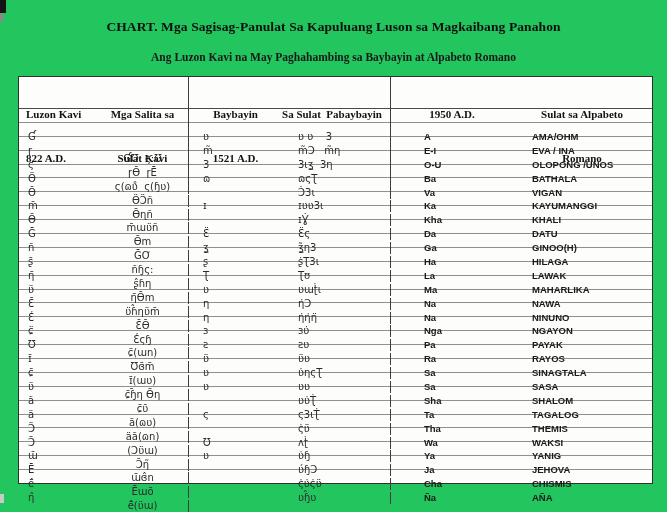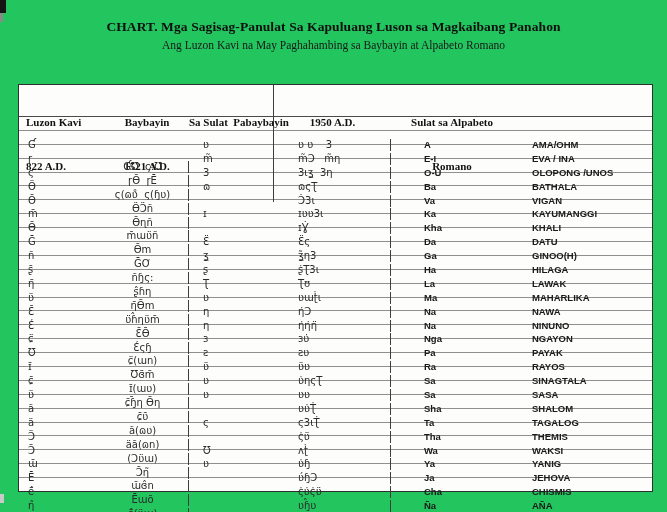--- a/index.html
+++ b/index.html
@@ -11,24 +11,24 @@
   .page { position:absolute; inset:0; background:#22c55e; }
 
   
   .corner-mark { position:absolute; left:0; top:0; width:6px; height:13px; background:#141414; }
   .corner-mark2 { position:absolute; left:0; top:13px; width:3px; height:9px; background:#8a8a8a; }
   .edge-smudge { position:absolute; left:0; top:494px; width:4px; height:9px; background:#c9c9c9; }
   .scan-band { position:absolute; left:228px; top:147px; width:300px; height:6px; background:rgba(214,214,214,0.35); }
 
   .title-block { position:absolute; left:0; top:19px; width:667px; text-align:center; }
   .doc-title { font-size:13.5px; font-weight:bold; color:#0e0e0e; letter-spacing:0.1px; }
-  .doc-subtitle { font-size:11.5px; font-weight:normal; color:#181818; margin-top:4px; }
+  .doc-subtitle { font-size:11.5px; font-weight:bold; color:#181818; margin-top:16px; }
 
   .chart-table {
-    position:absolute; left:18px; top:84px; width:635px;
+    position:absolute; left:18px; top:76px; width:635px;
     border:1.5px solid #2f2f2f; box-sizing:border-box;
     background:#fdfdfc;
   }
   .grid-row { display:grid; grid-template-columns:78px 92px 85px 117px 122px 138px; }
   .thead { height:31px; }
   .th {
     font-weight:bold; font-size:11px; line-height:14.5px; color:#121212;
     padding-top:1px; text-align:center; white-space:pre;
   }
   .th.h1 { text-align:left; padding-left:7px; }
@@ -69,20 +69,24 @@
     <div class="doc-title">CHART. Mga Sagisag-Panulat Sa Kapuluang Luson sa Magkaibang Panahon</div>
     <div class="doc-subtitle">Ang Luzon Kavi na May Paghahambing sa Baybayin at Alpabeto Romano</div>
   </div>
 
   <div class="chart-table">
     <div class="grid-row thead">
       <div class="th h1">
         <div>Luzon Kavi</div>
         <div>822 A.D.</div>
       </div>
+      <div class="th gdiv">
+        <div>Mga Salita sa</div>
+        <div>Sulat Kavi</div>
+      </div>
       <div class="th h3">
         <div>Baybayin</div>
         <div>1521 A.D.</div>
       </div>
       <div class="th gdiv">
         <div>Sa Sulat  Pabaybayin</div>
         <div></div>
       </div>
       <div class="th">
         <div>1950 A.D.</div>

